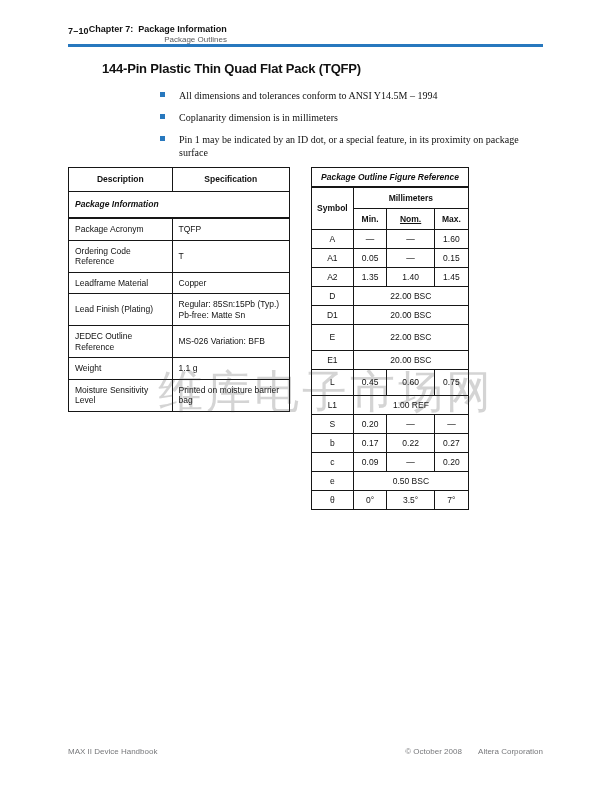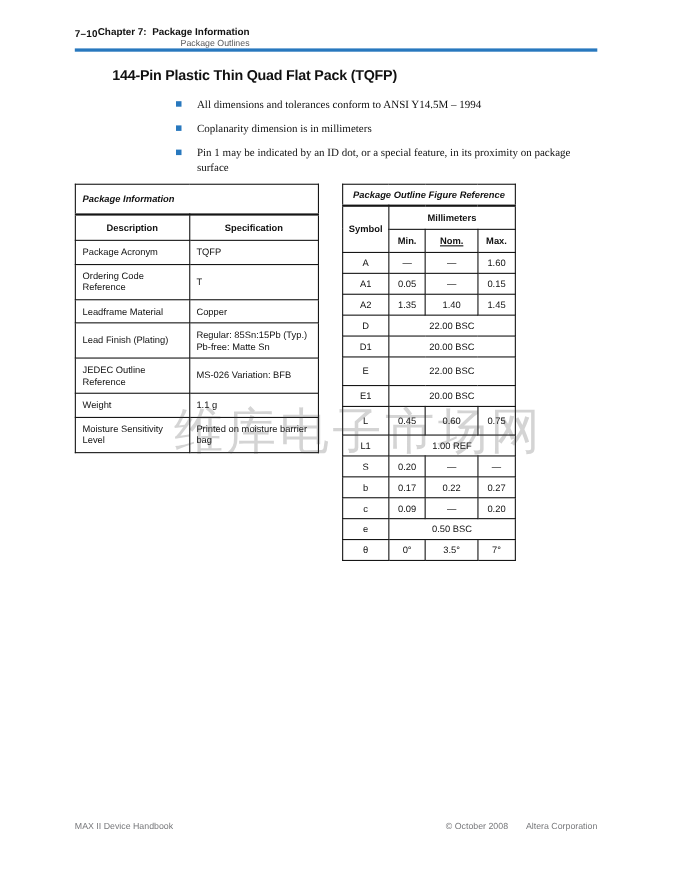--- a/index.html
+++ b/index.html
@@ -114,25 +114,25 @@
       <span class="bullet-sq" style="background:#2878BE"></span>
       <span>Pin 1 may be indicated by an ID dot, or a special feature, in its proximity on package surface</span>
     </li>
   </ul>
 
   <div class="tables">
 
     <table class="pkg-table">
       <tbody>
           <tr>
-        <td class="tbl-caption" colspan="2">Package Information</td>
-      </tr>
-      <tr>
         <th class="colhead">Description</th>
         <th class="colhead">Specification</th>
+      </tr>
+      <tr>
+        <td class="tbl-caption" colspan="2">Package Information</td>
       </tr>
       <tr>
         <td class="desc">Package Acronym</td>
         <td class="spec">TQFP</td>
       </tr>
       <tr>
         <td class="desc">Ordering Code Reference</td>
         <td class="spec">T</td>
       </tr>
       <tr>

